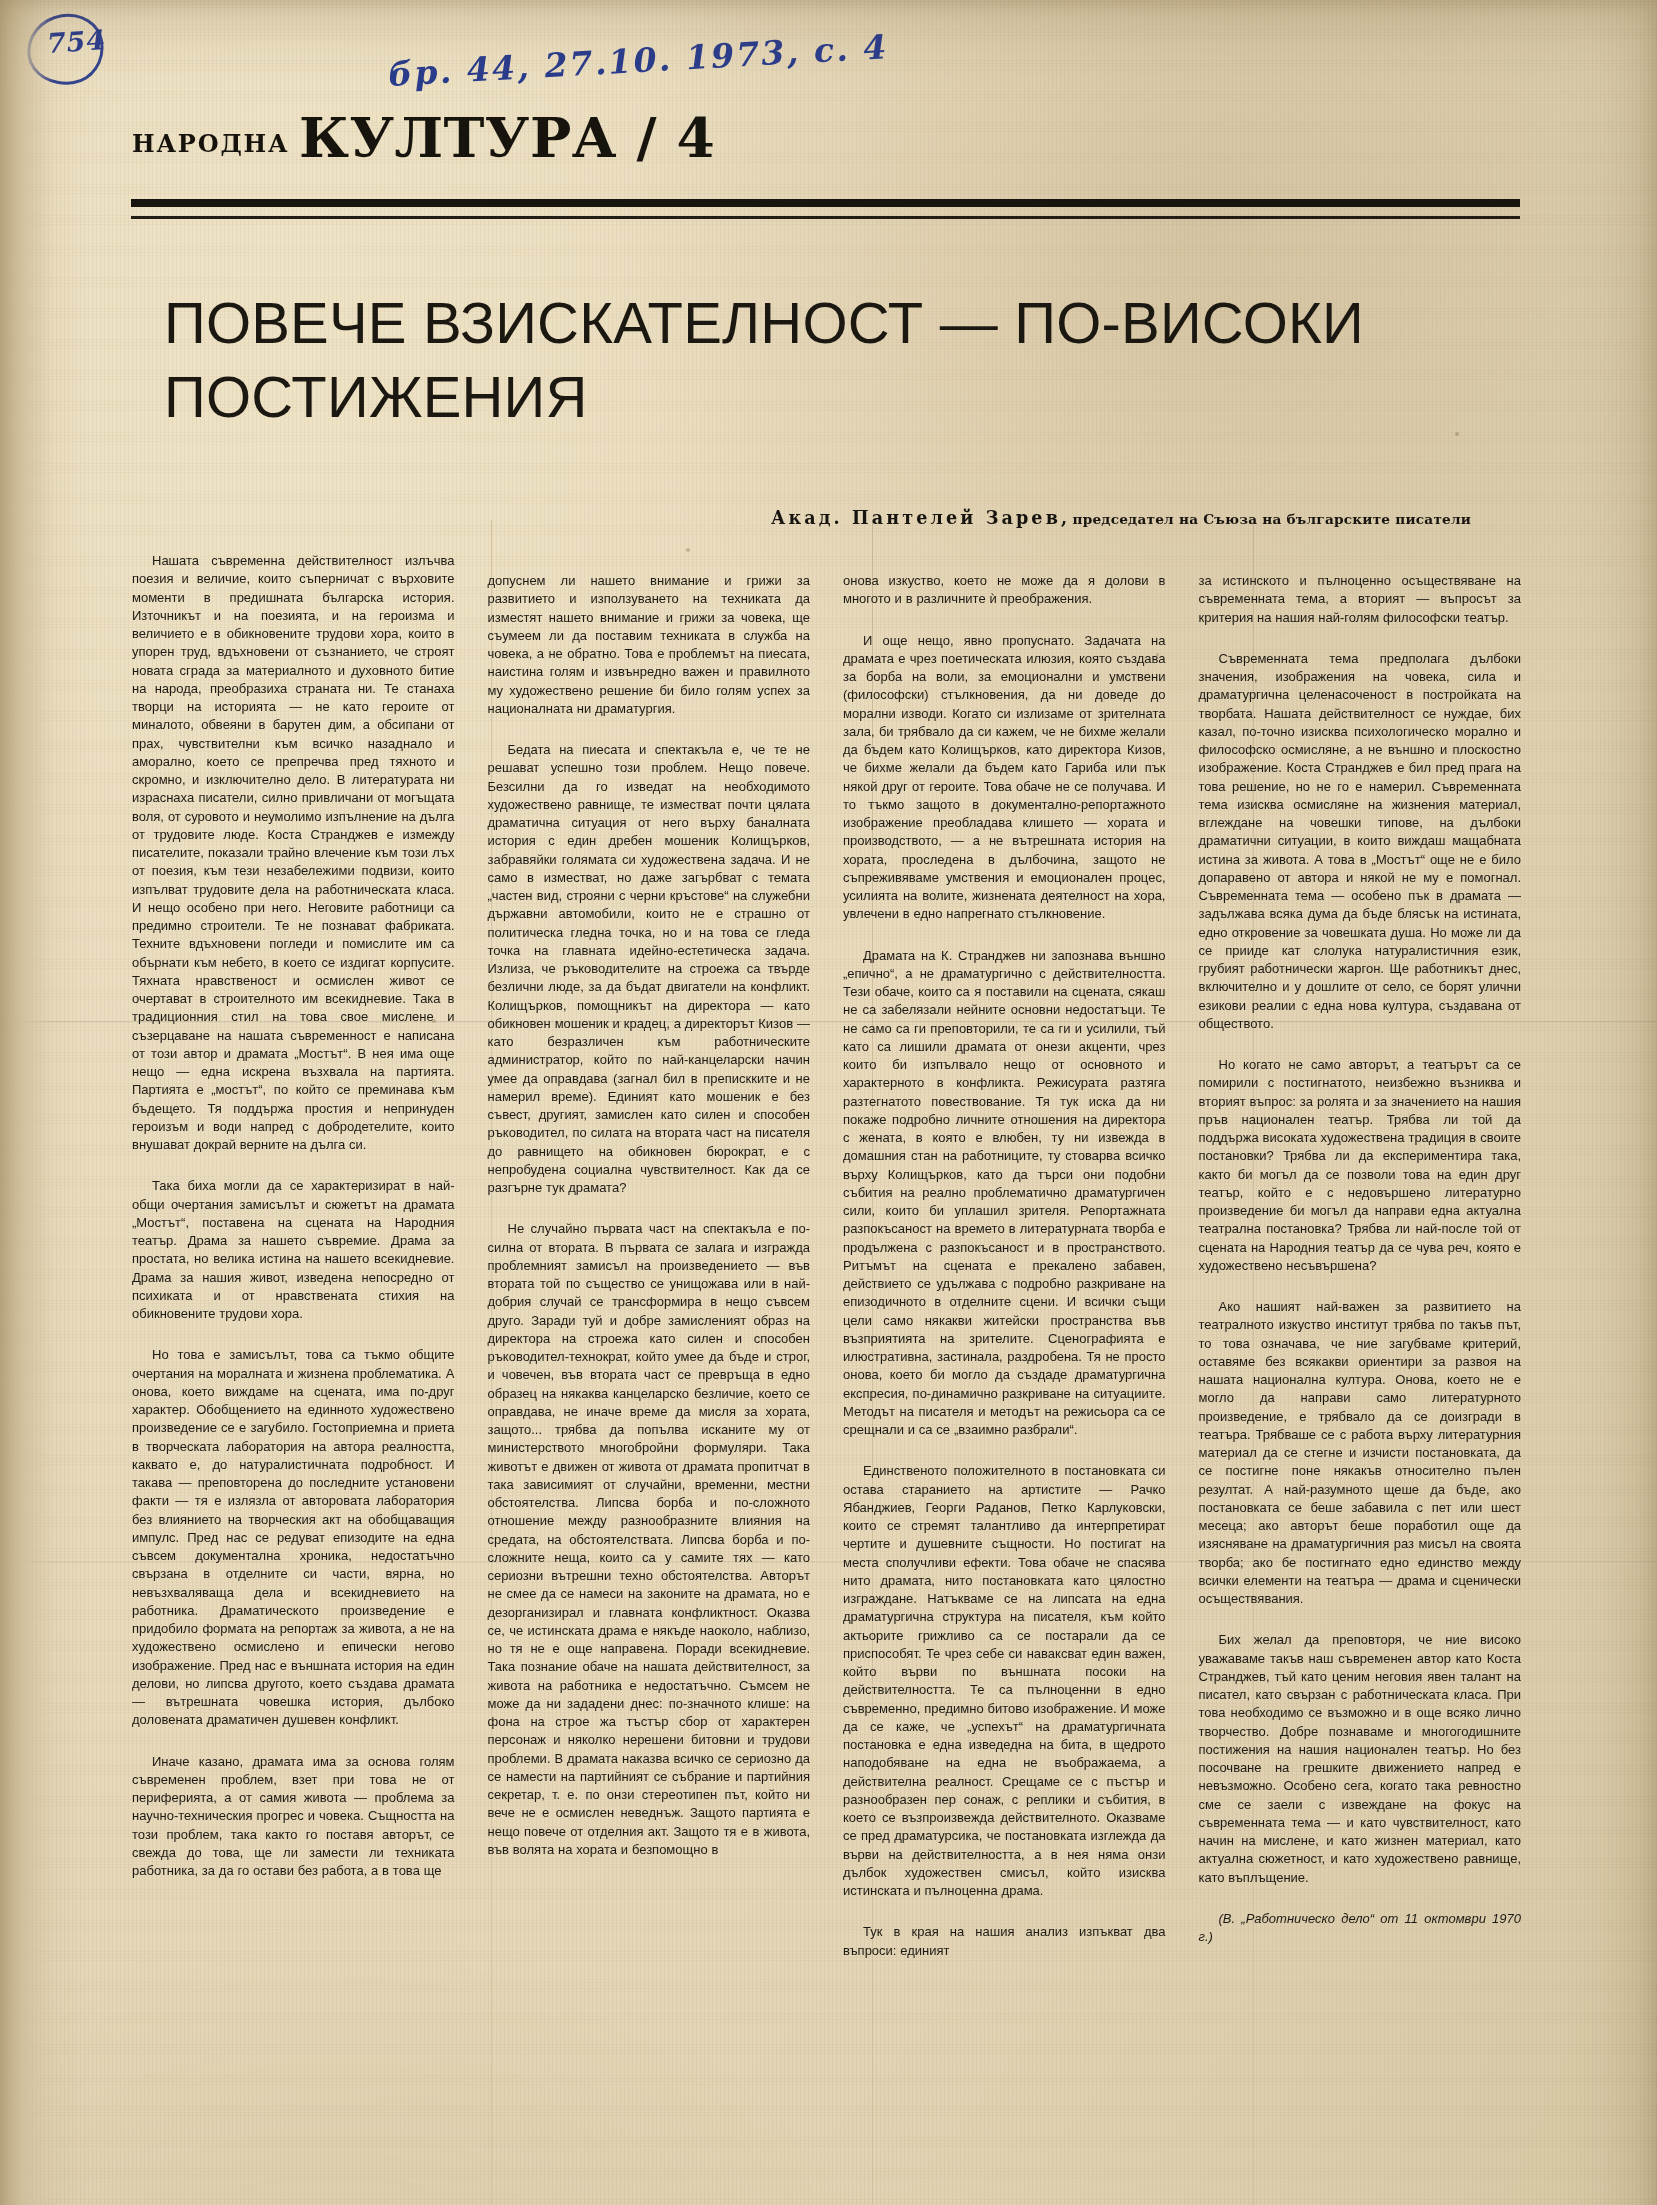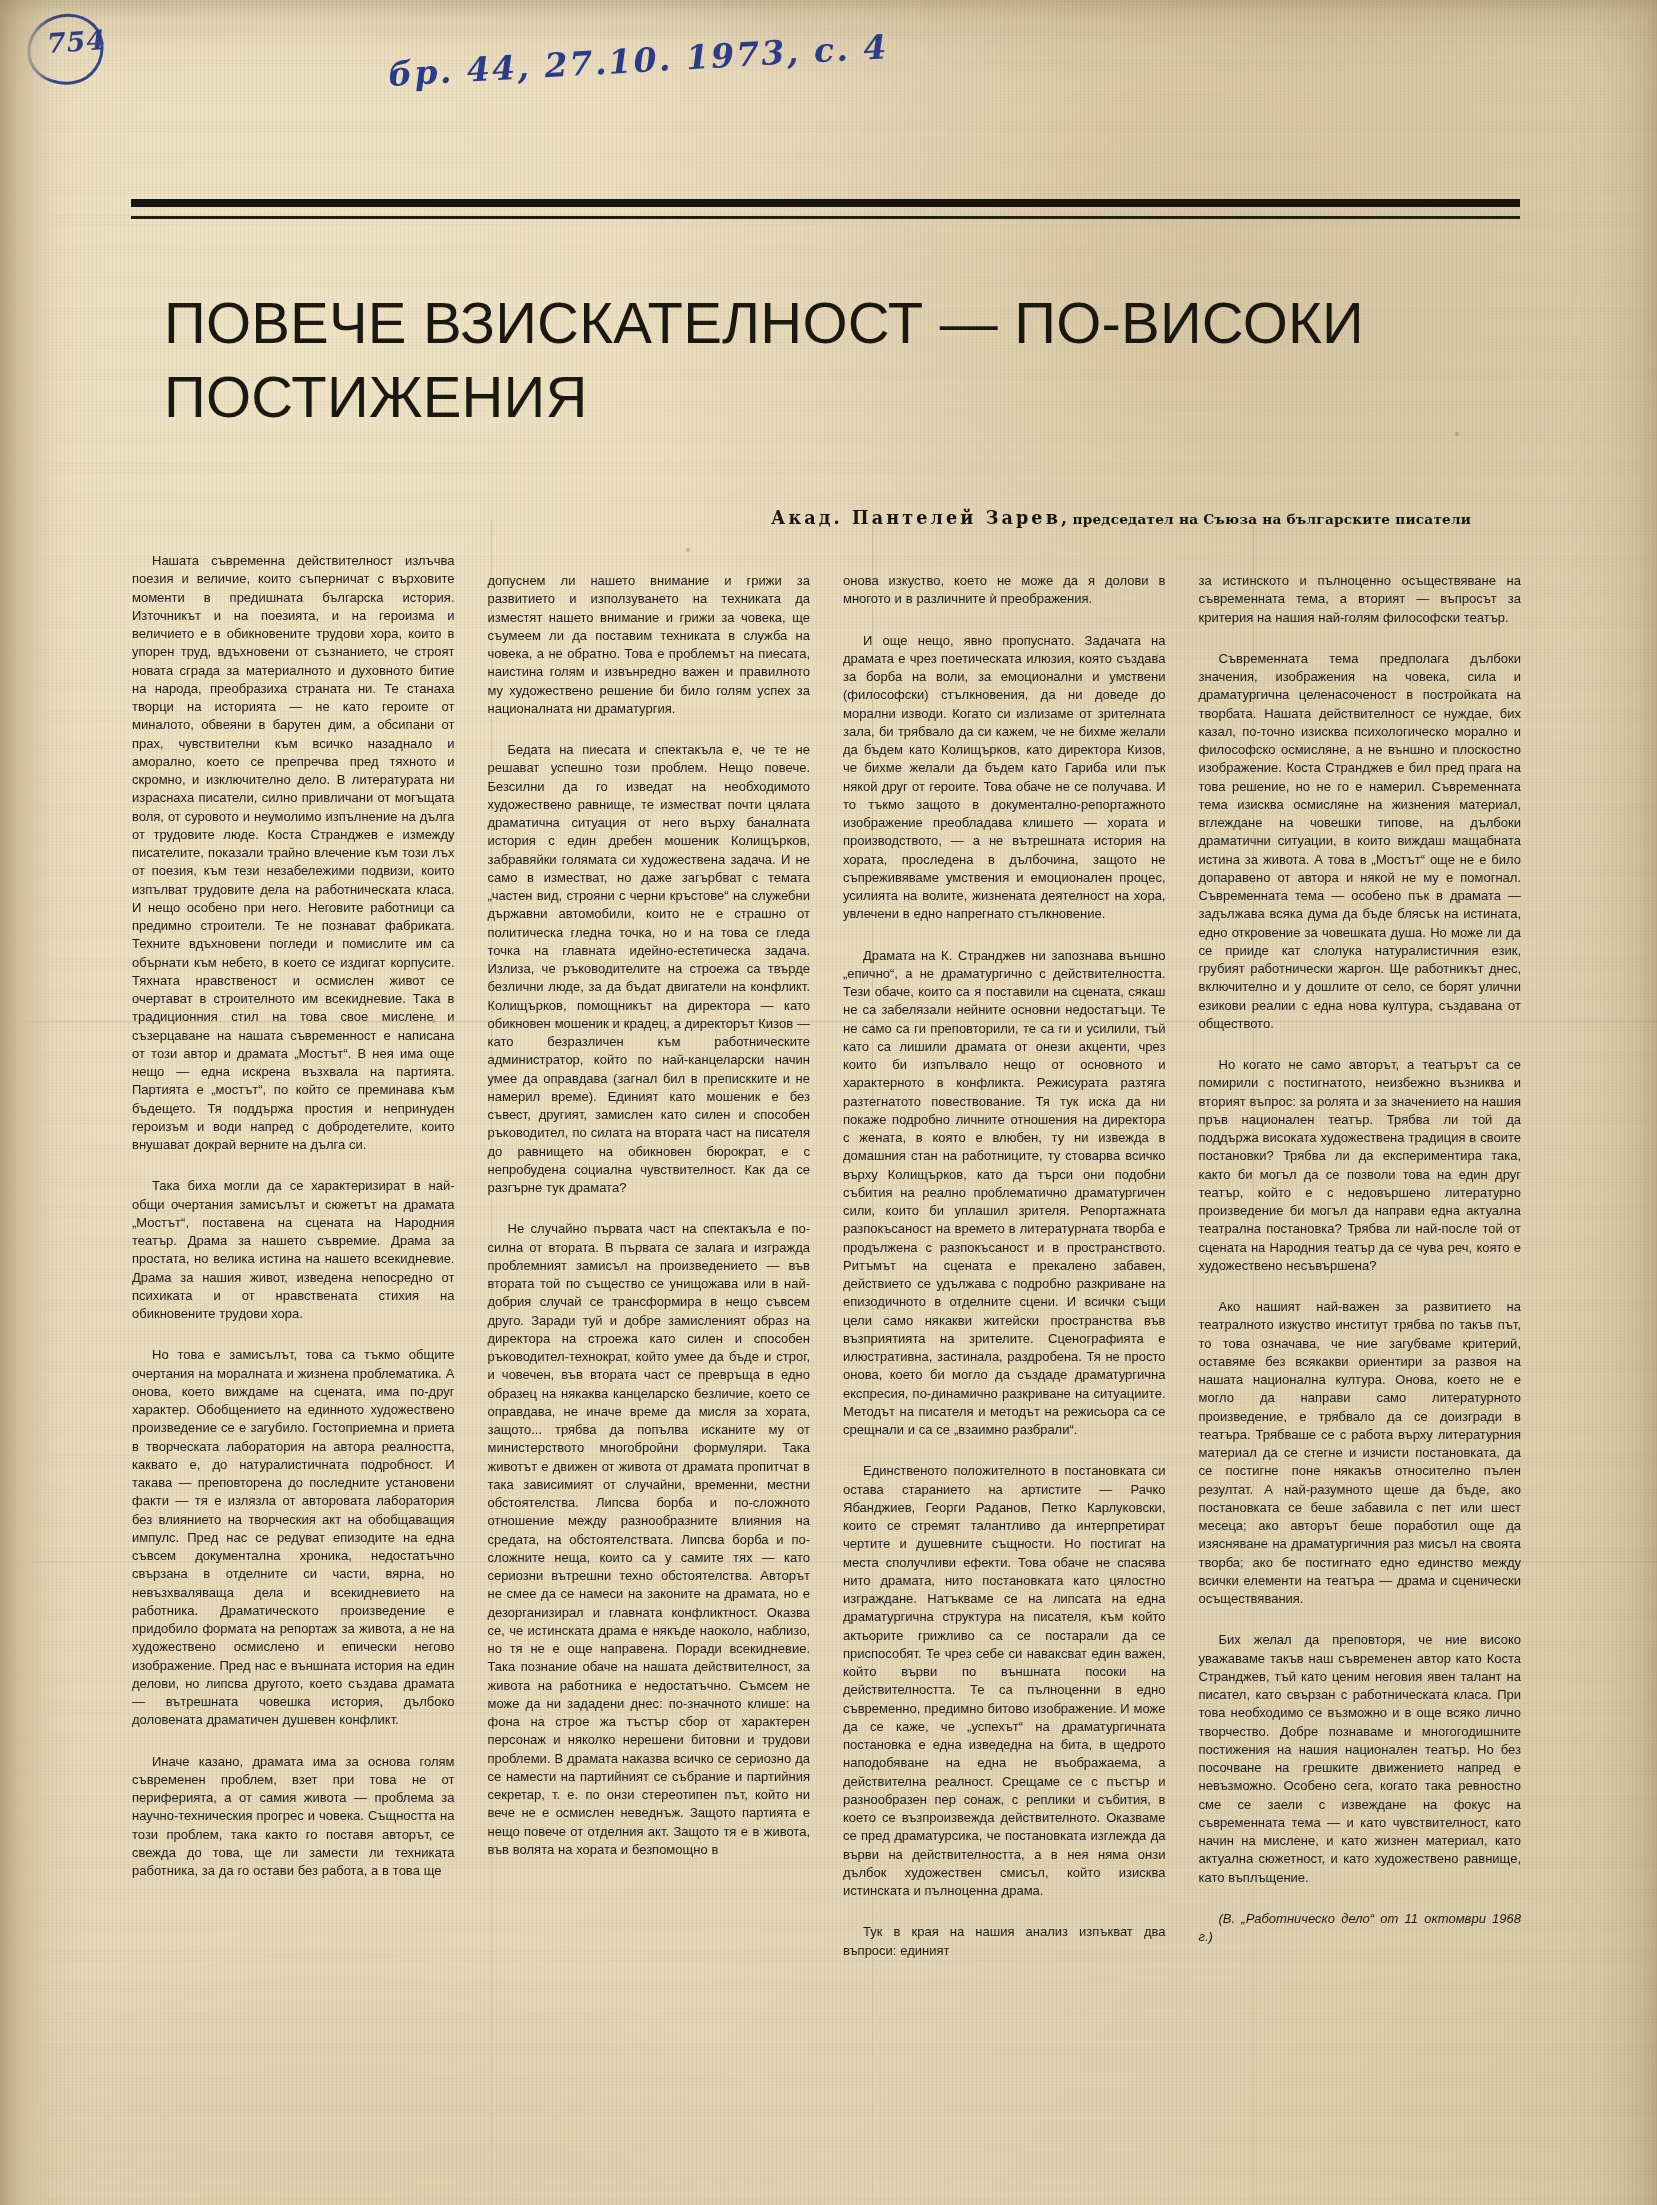--- a/index.html
+++ b/index.html
@@ -141,20 +141,24 @@
 
   <div class="spot" style="left:432px;top:1019px;width:4.4px;height:4.4px;"></div>
   <div class="spot" style="left:686px;top:548px;width:3.5px;height:3.5px;"></div>
   <div class="spot" style="left:1156px;top:653px;width:3.1px;height:3.1px;"></div>
   <div class="spot" style="left:1455px;top:432px;width:4px;height:4px;"></div>
 
   <div class="hw-ring ink"></div>
   <div class="hw-number ink">754</div>
   <div class="hw-date ink">бр. 44, 27.10. 1973, с. 4</div>
 
+  <div class="masthead">
+    <span class="mh-small">НАРОДНА</span>
+    <span class="mh-big">КУЛТУРА / 4</span>
+  </div>
   <div class="rule-thick"></div>
   <div class="rule-thin"></div>
 
   <h1 class="headline">ПОВЕЧЕ ВЗИСКАТЕЛНОСТ — ПО-ВИСОКИ ПОСТИЖЕНИЯ</h1>
 
   <div class="byline">
     <span class="author">Акад. Пантелей Зарев,</span>
     <span class="role">председател на Съюза на българските писатели</span>
   </div>
 
@@ -176,20 +180,20 @@
       <p>Драмата на К. Странджев ни запознава външно „епично“, а не драматургично с действителността. Тези обаче, които са я поставили на сцената, сякаш не са забелязали нейните основни недостатъци. Те не само са ги преповторили, те са ги и усилили, тъй като са лишили драмата от онези акценти, чрез които би изпълвало нещо от основното и характерното в конфликта. Режисурата разтяга разтегнатото повествование. Тя тук иска да ни покаже подробно личните отношения на директора с жената, в която е влюбен, ту ни извежда в домашния стан на работниците, ту стоварва всичко върху Колищърков, като да търси они подобни събития на реално проблематично драматургичен сили, които би уплашил зрителя. Репортажната разпокъсаност на времето в литературната творба е продължена с разпокъсаност и в пространството. Ритъмът на сцената е прекалено забавен, действието се удължава с подробно разкриване на епизодичното в отделните сцени. И всички същи цели само някакви житейски пространства във възприятията на зрителите. Сценографията е илюстративна, застинала, раздробена. Тя не просто онова, което би могло да създаде драматургична експресия, по-динамично разкриване на ситуациите. Методът на писателя и методът на режисьора са се срещнали и са се „взаимно разбрали“.</p>
       <p>Единственото положителното в постановката си остава старанието на артистите — Рачко Ябанджиев, Георги Раданов, Петко Карлуковски, които се стремят талантливо да интерпретират чертите и душевните същности. Но постигат на места сполучливи ефекти. Това обаче не спасява нито драмата, нито постановката като цялостно изграждане. Натъкваме се на липсата на една драматургична структура на писателя, към който актьорите грижливо са се постарали да се приспособят. Те чрез себе си наваксват един важен, който върви по външната посоки на действителността. Те са пълноценни в едно съвременно, предимно битово изображение. И може да се каже, че „успехът“ на драматургичната постановка е една изведедна на бита, в щедрото наподобяване на една не въображаема, а действителна реалност. Срещаме се с пъстър и разнообразен пер сонаж, с реплики и събития, в което се възпроизвежда действителното. Оказваме се пред драматурсика, че постановката изглежда да върви на действителността, а в нея няма онзи дълбок художествен смисъл, който изисква истинската и пълноценна драма.</p>
       <p>Тук в края на нашия анализ изпъкват два въпроси: единият</p>
     </div>
     <div class="col">
       <p class="noind">за истинското и пълноценно осъществяване на съвременната тема, а вторият — въпросът за критерия на нашия най-голям философски театър.</p>
       <p>Съвременната тема предполага дълбоки значения, изображения на човека, сила и драматургична целенасоченост в постройката на творбата. Нашата действителност се нуждае, бих казал, по-точно изисква психологическо морално и философско осмисляне, а не външно и плоскостно изображение. Коста Странджев е бил пред прага на това решение, но не го е намерил. Съвременната тема изисква осмисляне на жизнения материал, вглеждане на човешки типове, на дълбоки драматични ситуации, в които виждаш мащабната истина за живота. А това в „Мостът“ още не е било допаравено от автора и някой не му е помогнал. Съвременната тема — особено пък в драмата — задължава всяка дума да бъде блясък на истината, едно откровение за човешката душа. Но може ли да се прииде кат слолука натуралистичния език, грубият работнически жаргон. Ще работникът днес, включително и у дошлите от село, се борят улични езикови реалии с една нова култура, създавана от обществото.</p>
       <p>Но когато не само авторът, а театърът са се помирили с постигнатото, неизбежно възниква и вторият въпрос: за ролята и за значението на нашия пръв национален театър. Трябва ли той да поддържа високата художествена традиция в своите постановки? Трябва ли да експериментира така, както би могъл да се позволи това на един друг театър, който е с недовършено литературно произведение би могъл да направи една актуална театрална постановка? Трябва ли най-после той от сцената на Народния театър да се чува реч, която е художествено несъвършена?</p>
       <p>Ако нашият най-важен за развитието на театралното изкуство институт трябва по такъв път, то това означава, че ние загубваме критерий, оставяме без всякакви ориентири за развоя на нашата национална култура. Онова, което не е могло да направи само литературното произведение, е трябвало да се доизгради в театъра. Трябваше се с работа върху литературния материал да се стегне и изчисти постановката, да се постигне поне някакъв относително пълен резултат. А най-разумното щеше да бъде, ако постановката се беше забавила с пет или шест месеца; ако авторът беше поработил още да изясняване на драматургичния раз мисъл на своята творба; ако бе постигнато едно единство между всички елементи на театъра — драма и сценически осъществявания.</p>
       <p>Бих желал да преповторя, че ние високо уважаваме такъв наш съвременен автор като Коста Странджев, тъй като ценим неговия явен талант на писател, като свързан с работническата класа. При това необходимо се възможно и в още всяко лично творчество. Добре познаваме и многогодишните постижения на нашия национален театър. Но без посочване на грешките движението напред е невъзможно. Особено сега, когато така ревностно сме се заели с извеждане на фокус на съвременната тема — и като чувствителност, като начин на мислене, и като жизнен материал, като актуална сюжетност, и като художествено равнище, като въплъщение.</p>
-      <p class="source">(В. „Работническо дело“ от 11 октомври 1968 г.)</p>
+      <p class="source">(В. „Работническо дело“ от 11 октомври 1970 г.)</p>
     </div>
   </div>
 
   <div class="leftedge"></div>
   <div class="edgeshade"></div>
 </div>
 
 
 </body></html>

